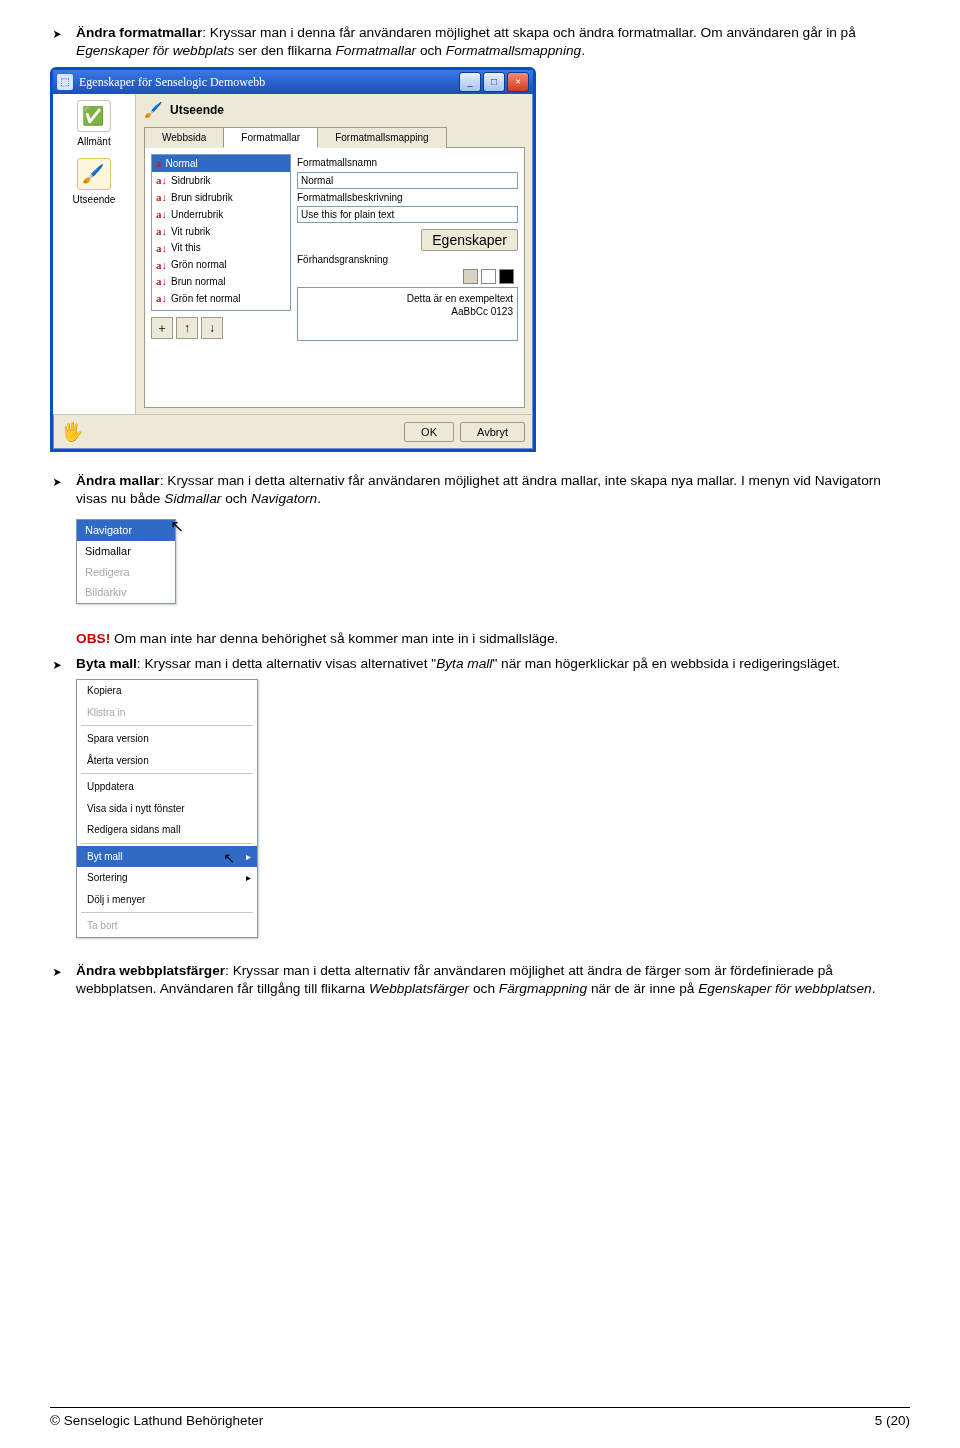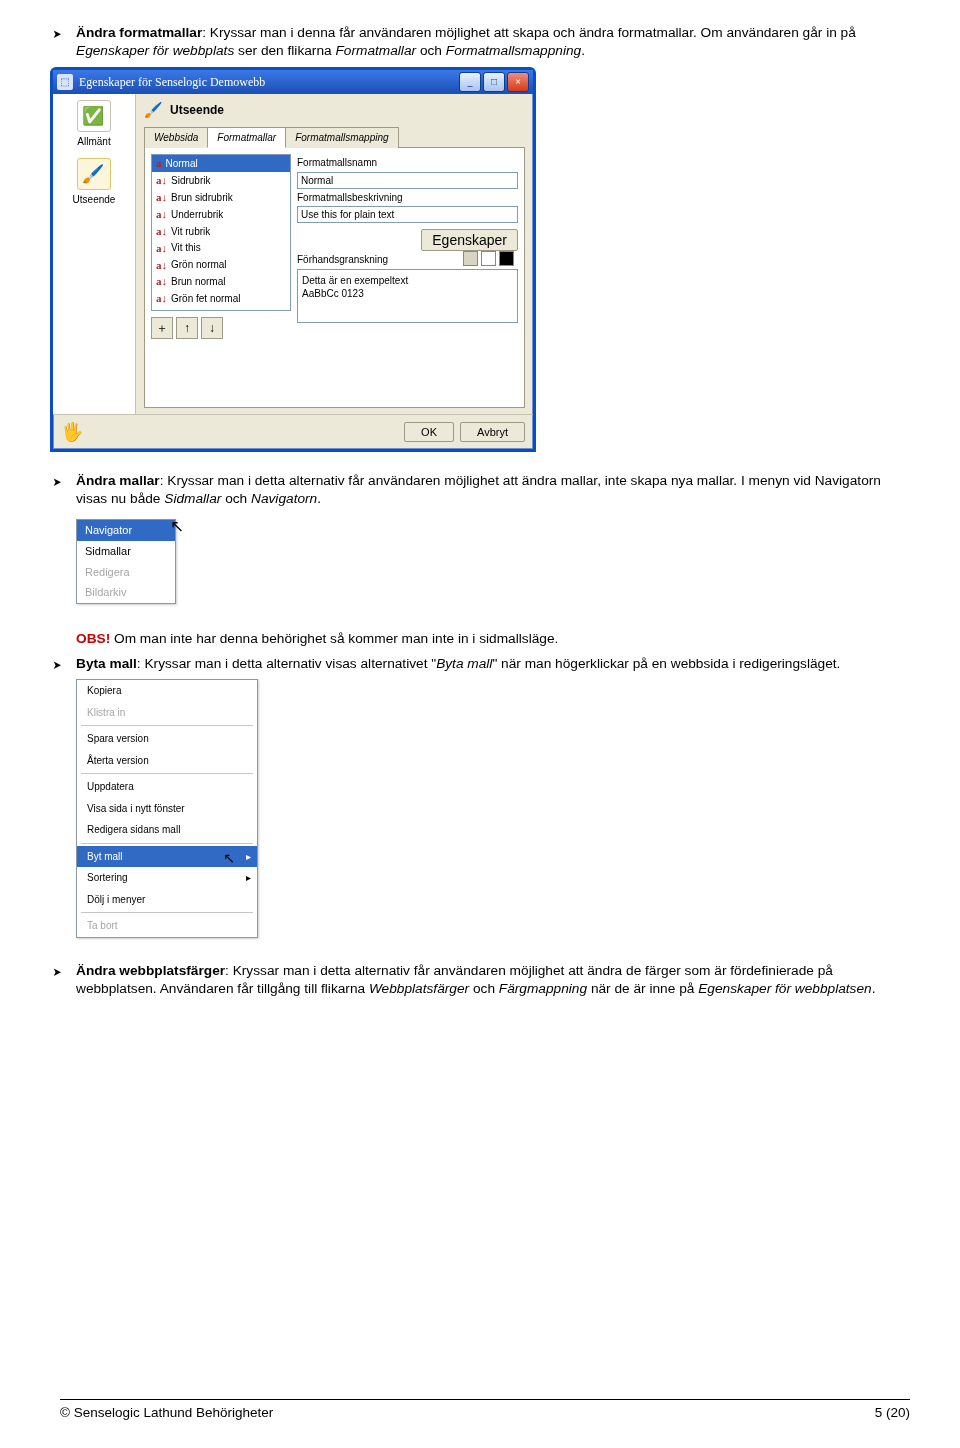--- a/index.html
+++ b/index.html
@@ -24,34 +24,34 @@
 .win1 .titlebar .wbtn.close{background:linear-gradient(#f28b7a,#d63a1a);color:#fff;}
 .win1 .body{display:flex;height:320px;}
 .win1 .side{width:82px;background:#fff;border-right:1px solid #c6c3b4;display:flex;flex-direction:column;align-items:center;padding-top:6px;}
 .win1 .side .sitem{width:68px;text-align:center;font-size:10px;margin-bottom:10px;}
 .win1 .side .ibox{width:32px;height:30px;margin:0 auto 3px;border:1px solid #c6c3b4;border-radius:3px;display:flex;align-items:center;justify-content:center;font-size:18px;}
 .win1 .side .sitem.sel .ibox{background:#fcf6da;border-color:#e2c46b;}
 .win1 .main{flex:1;padding:6px 8px 6px 8px;display:flex;flex-direction:column;}
 .win1 .maintitle{display:flex;align-items:center;gap:6px;padding-bottom:6px;}
 .win1 .maintitle .micon{width:20px;height:20px;border-radius:3px;display:flex;align-items:center;justify-content:center;font-size:15px;}
 .win1 .tabs{display:flex;}
-.win1 .tabs .tab{padding:3px 9px;border:1px solid #9e9a86;border-bottom:none;background:#ece9d8;font-size:10px;margin-right:-1px;position:relative;top:1px;font-style:italic;}
+.win1 .tabs .tab{padding:3px 17px;border:1px solid #9e9a86;border-bottom:none;background:#ece9d8;font-size:10px;margin-right:-1px;position:relative;top:1px;}
 .win1 .tabs .tab.active{background:#fff;z-index:2;border-bottom:1px solid #fff;}
 .win1 .panel{flex:1;border:1px solid #9e9a86;background:#fff;padding:6px;display:flex;gap:6px;}
 .win1 .listcol{width:140px;}
 .win1 .stylelist{border:1px solid #7f9db9;background:#fff;height:155px;overflow:hidden;}
 .win1 .stylelist .row{display:flex;align-items:center;gap:4px;padding:1px 4px;font-size:10px;}
 .win1 .stylelist .row.sel{background:#316ac5;color:#fff;}
 .win1 .stylelist .aicon{color:#b52222;font-weight:bold;font-family:Georgia,serif;font-size:11px;}
 .win1 .formcol{flex:1;}
 .win1 label.f{display:block;font-size:10px;margin:2px 0 2px;}
 .win1 input.f{width:100%;box-sizing:border-box;border:1px solid #7f9db9;background:#fff;font-size:10px;padding:2px 3px;}
 .win1 .btnrow{display:flex;justify-content:flex-end;margin-top:6px;}
 .win1 button.small{border:1px solid #9e9a86;background:#ece9d8;font-size:14px;padding:2px 10px;border-radius:2px;}
-.win1 .preview{border:1px solid #7f9db9;background:#fff;height:44px;padding:4px;font-size:10px;margin-top:2px;position:relative;}
+.win1 .preview{border:1px solid #7f9db9;background:#fff;height:44px;padding:4px;font-size:10px;margin-top:20px;position:relative;text-align:right;}
 .win1 .swatches{position:absolute;right:4px;top:-18px;display:flex;gap:3px;}
 .win1 .sw{width:13px;height:13px;border:1px solid #888;}
 .win1 .listbtns{display:flex;gap:3px;margin-top:6px;}
 .win1 .sq{width:20px;height:20px;border:1px solid #9e9a86;background:#ece9d8;display:flex;align-items:center;justify-content:center;font-size:12px;}
 .win1 .footer{height:34px;border-top:1px solid #c6c3b4;display:flex;align-items:center;justify-content:space-between;padding:0 8px;}
 .win1 .footer .hand{font-size:18px;color:#2954a3;}
 .win1 .footer .fbtns{display:flex;gap:6px;}
 .win1 .footer button{border:1px solid #9e9a86;background:#ece9d8;font-size:11px;padding:3px 16px;border-radius:2px;}
 
 
@@ -65,21 +65,21 @@
 
 .menu2{width:180px;border:1px solid #8a98a8;background:#fff;margin:4px 0 2px;font-size:10px;box-shadow:1px 1px 2px rgba(0,0,0,.2);}
 .menu2 .mi{padding:4px 10px;position:relative;}
 .menu2 .mi.dis{color:#a7a7a7;}
 .menu2 .sep{height:1px;background:#c7c7c7;margin:2px 4px;}
 .menu2 .mi.sel{background:#316ac5;color:#fff;}
 .menu2 .mi .arrow{position:absolute;right:6px;top:4px;}
 .menu2 .mi .cursor{position:absolute;right:22px;top:3px;font-size:14px;color:#000;}
 
 
-.pagefoot{position:absolute;left:50px;right:50px;bottom:26px;border-top:1px solid #000;padding-top:4px;display:flex;justify-content:space-between;font-size:13.5px;margin-left:10px;}
+.pagefoot{position:absolute;left:50px;right:50px;bottom:18px;border-top:1px solid #000;padding-top:4px;display:flex;justify-content:space-between;font-size:13.5px;}
 </style>
 </head>
 <body>
 
 <div class="page">
 
 <ul class="bullets">
  <li>
   <span class="bold">Ändra formatmallar</span><span>: Kryssar man i denna får användaren möjlighet att skapa och ändra formatmallar. Om användaren går in på </span><span class="italic">Egenskaper för webbplats</span><span> ser den flikarna </span><span class="italic">Formatmallar</span><span> och </span><span class="italic">Formatmallsmappning</span><span>.</span>
  </li>

